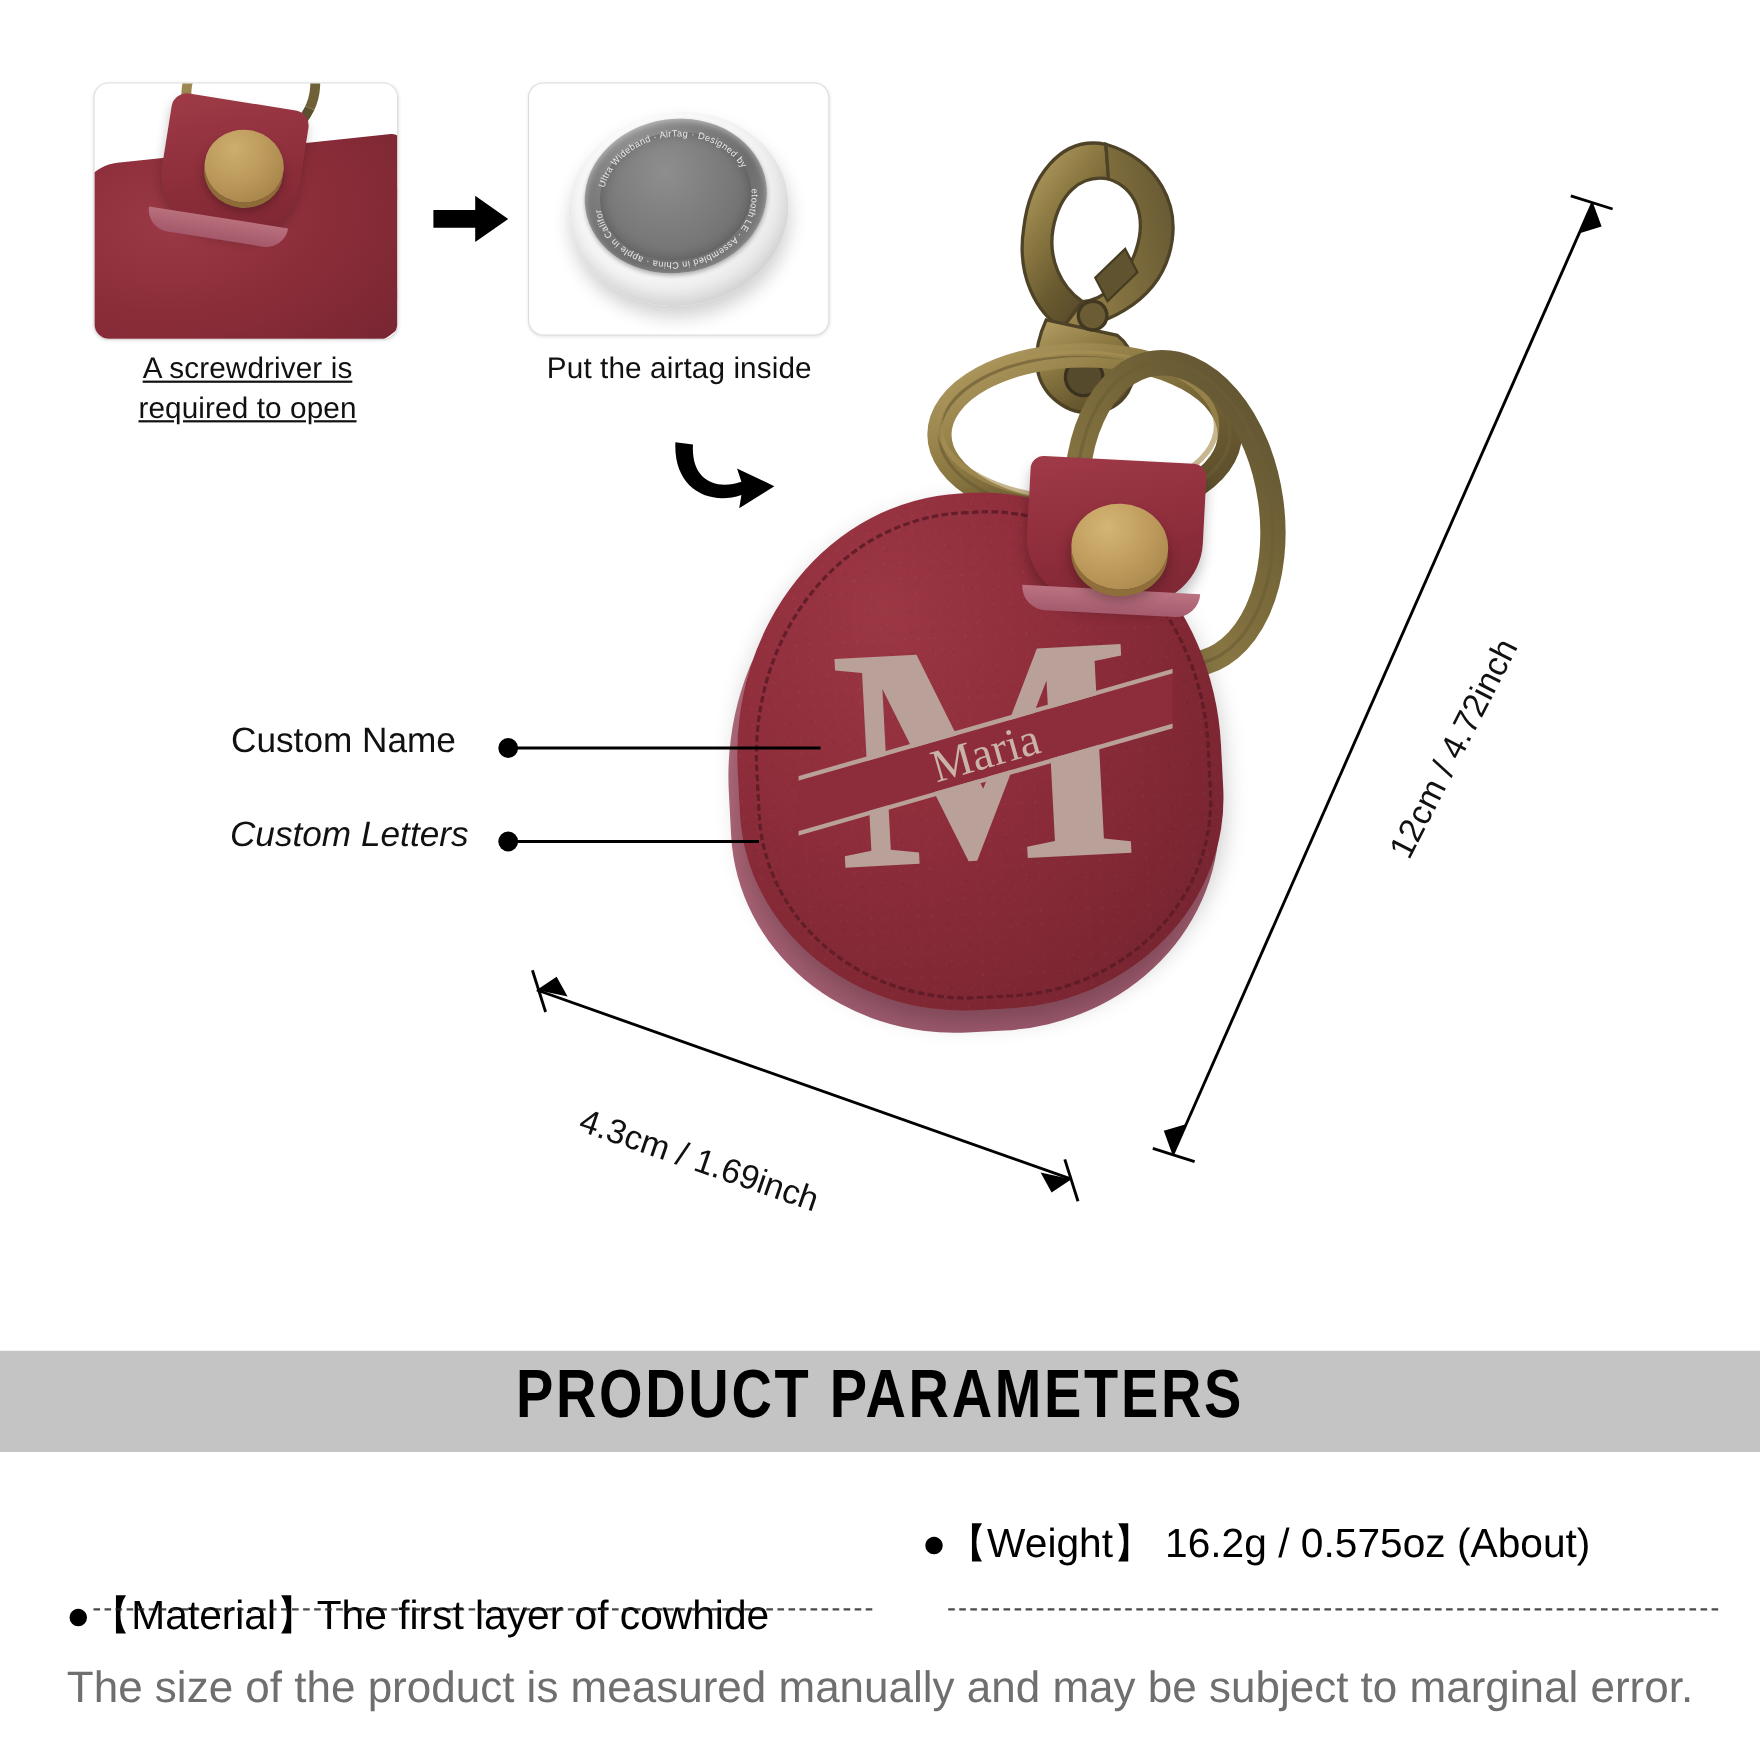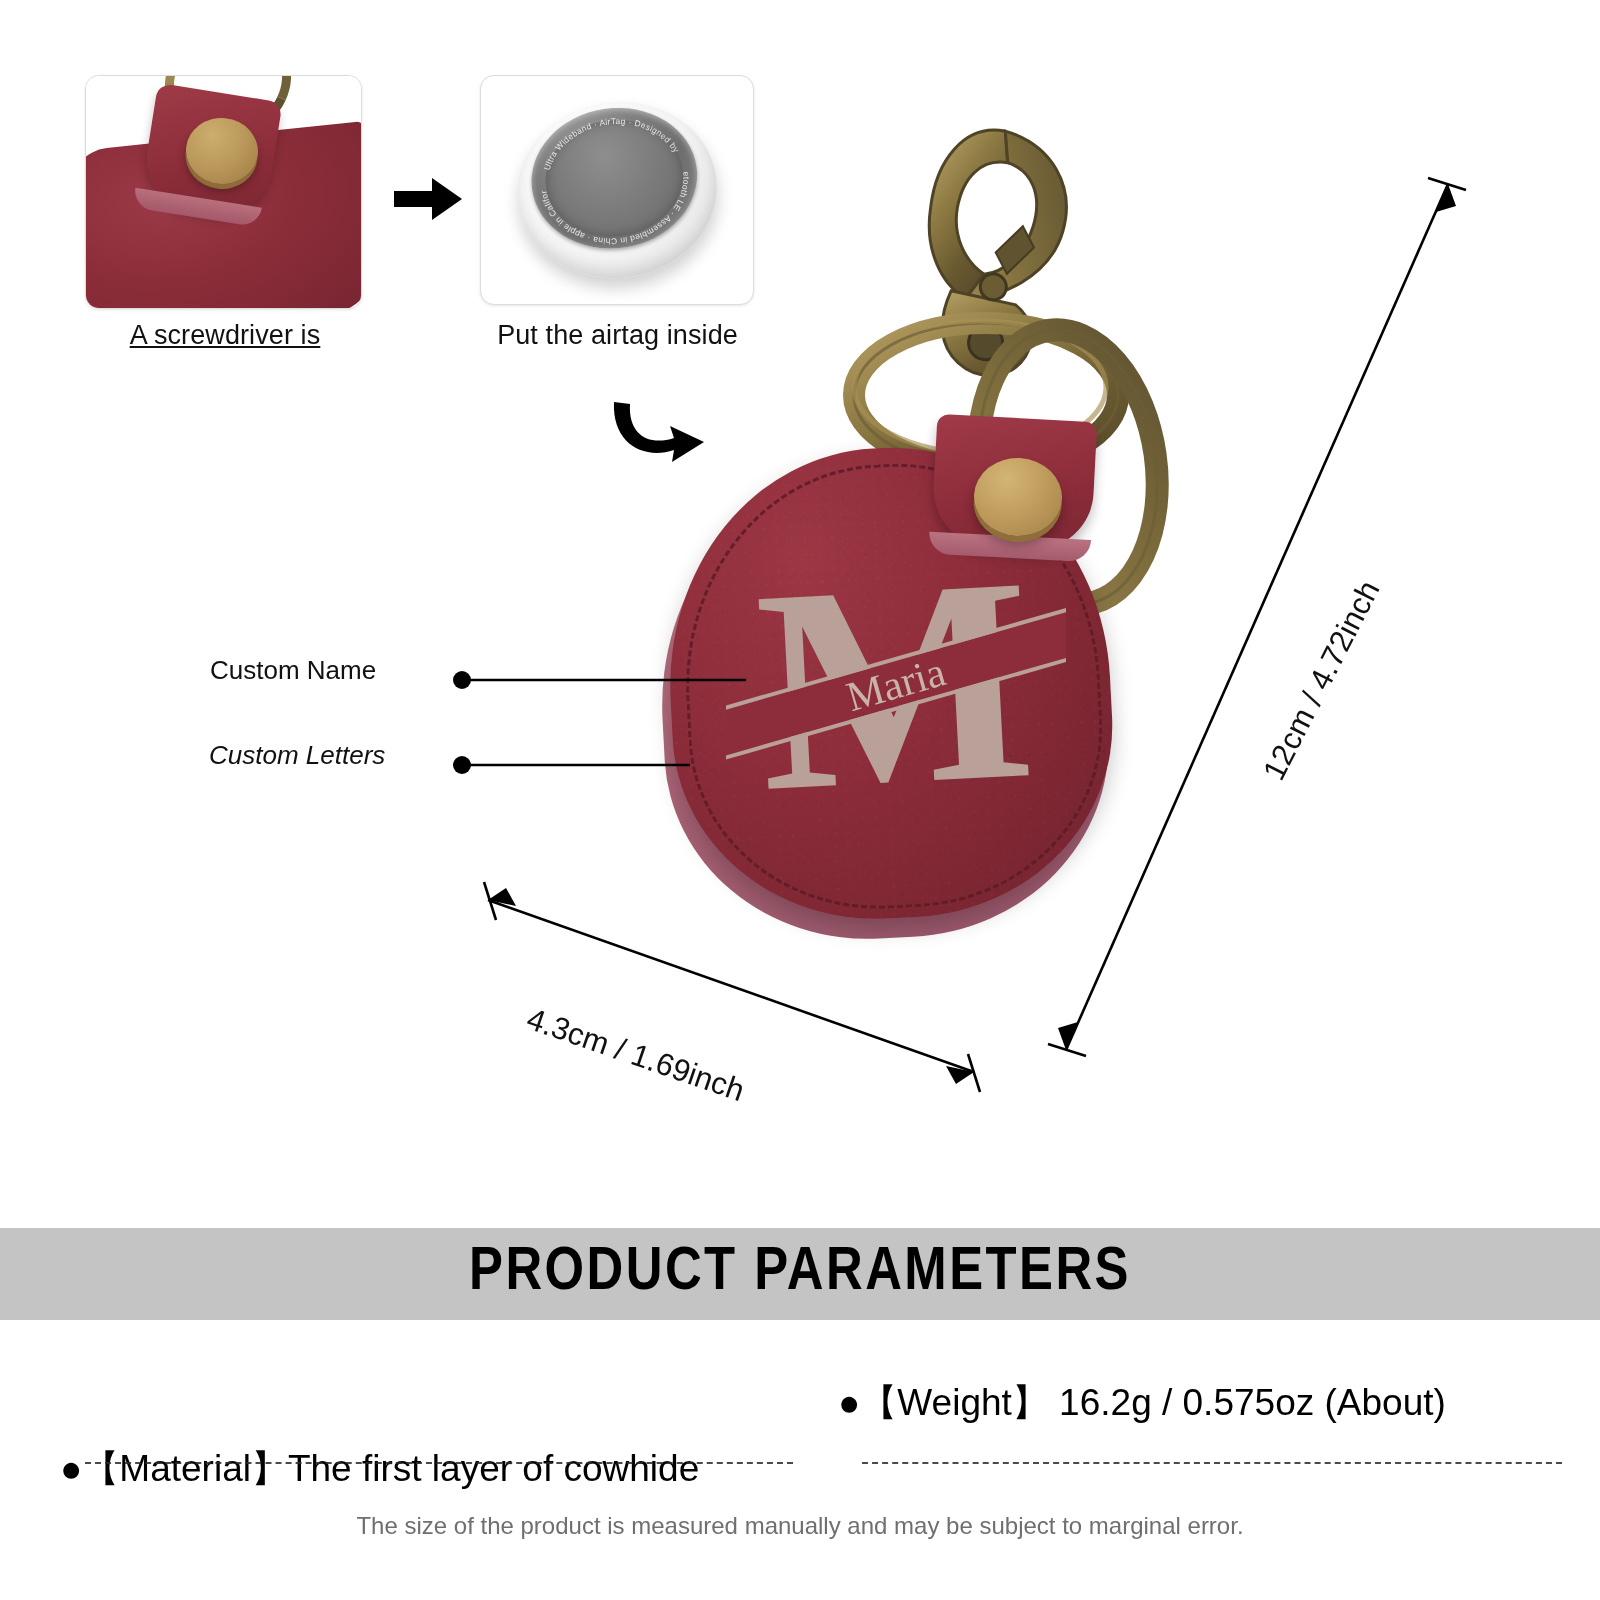--- a/index.html
+++ b/index.html
@@ -148,21 +148,21 @@
   .monogram{position:absolute;left:70px;top:110px;width:340px;height:300px;}
   .mono-letter{
     fill:#b9a099;font-family:"Liberation Serif", serif;font-weight:700;
   }
   .mono-name{
     fill:#c9b2aa;font-family:"Liberation Serif", serif;
   }
 
   
   .callout-label{
-    position:absolute;font-size:26px;color:#111;white-space:nowrap;
+    position:absolute;font-size:32px;color:#111;white-space:nowrap;
   }
   #lbl-name{left:210px;top:655px;}
   #lbl-letters{left:209px;top:740px;font-style:italic;}
   .callout-svg{position:absolute;left:190px;top:640px;width:560px;height:160px;}
 
   
   .dim-svg{position:absolute;left:440px;top:150px;width:1140px;height:980px;}
   .dim-label{
     position:absolute;font-size:31px;color:#111;white-space:nowrap;
     transform-origin:left center;
@@ -180,39 +180,40 @@
     transform:scaleX(.82);transform-origin:center top;
   }
   .spec{position:absolute;font-size:37px;color:#000;white-space:nowrap;}
   #spec-material{left:60px;top:1444px;}
   #spec-weight{left:838px;top:1378px;}
   .spec-rule{position:absolute;height:0;border-top:2px dashed #2b2b2b;opacity:.85;}
   #rule-left{left:85px;top:1462px;width:708px;}
   #rule-right{left:862px;top:1462px;width:700px;}
   #footnote{
     position:absolute;left:0;top:1512px;width:1600px;text-align:center;
-    font-size:24px;color:#6f6f6f;
+    font-size:40px;color:#6f6f6f;
   }
 </style>
 </head>
 <body>
 
 <div class="stage">
 
   <div class="thumb" id="thumb-open">
     <div class="leather-bg">
       <div class="ring-wire" id="tw1"></div>
       <div class="ring-wire" id="tw2"></div>
       <div class="leather-sheet"></div>
       <div class="leather-tab"></div>
       <div class="snap"></div>
     </div>
   </div>
   <div class="thumb-caption" id="cap-open">
     <div>A screwdriver is</div>
+    <div>required to open</div>
   </div>
 
   <svg class="arrow-straight" viewBox="0 0 72 58">
     <path d="M2 21 H40 V8 L70 29 L40 50 V37 H2 Z" fill="#000"></path>
   </svg>
 
   <div class="thumb" id="thumb-airtag">
     <div class="airtag-wrap">
       <div class="airtag-body">
         <div class="airtag-steel">

